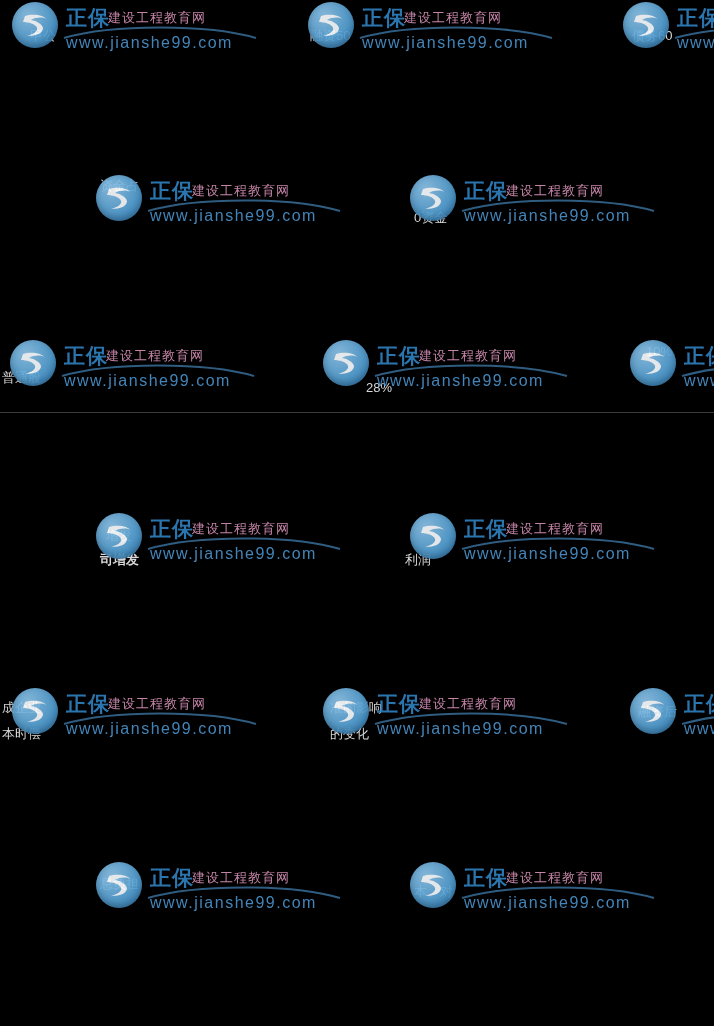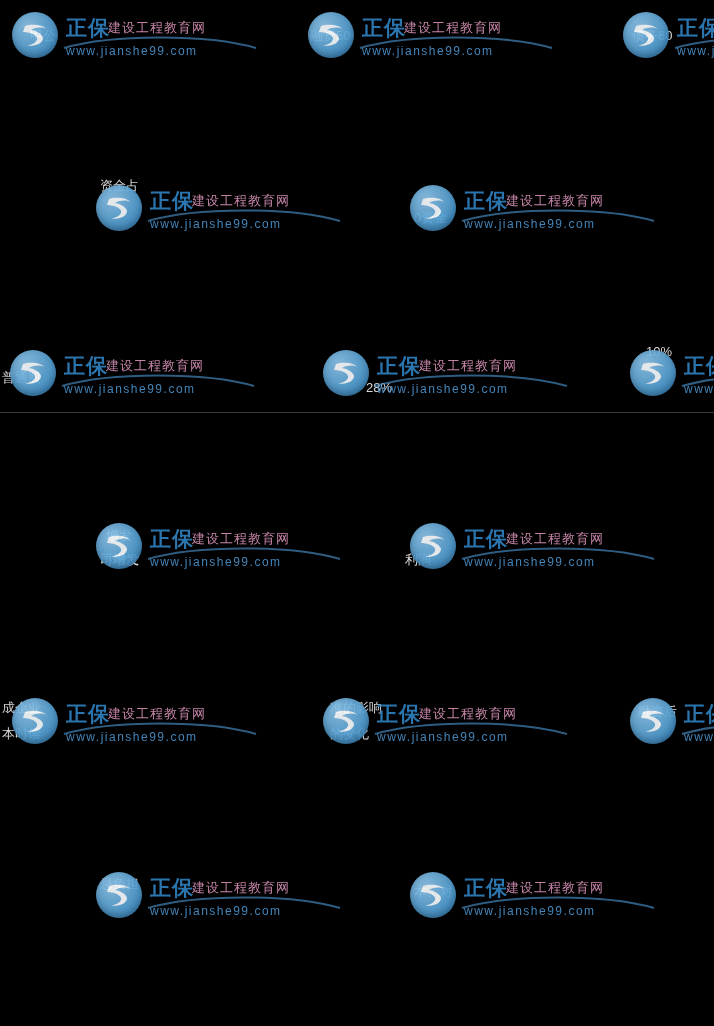--- a/index.html
+++ b/index.html
@@ -43,21 +43,20 @@
     font-family: "Liberation Sans", sans-serif;
   }
 
   
   .wm {
     position: absolute;
     width: 250px;
     height: 56px;
     pointer-events: none;
     opacity: 0.92;
-    margin-top: 10px;
   }
   .wm .badge {
     position: absolute;
     left: 0;
     top: 0;
     width: 46px;
     height: 46px;
     border-radius: 50%;
     background: radial-gradient(circle at 35% 30%, #8fc5ea 0%, #5aa4d6 55%, #2f7fbd 100%);
     box-shadow: inset 0 -3px 6px rgba(0,0,0,0.25);
@@ -90,21 +89,21 @@
     position: absolute;
     left: 50px;
     top: 20px;
     width: 196px;
     height: 18px;
   }
   .wm .url {
     position: absolute;
     left: 54px;
     top: 32px;
-    font-size: 12px;
+    font-size: 16px;
     color: #4a90c8;
     letter-spacing: 1.5px;
     font-family: "Liberation Sans", sans-serif;
   }
 </style>
 </head>
 <body>
 
 <div class="page">
 

